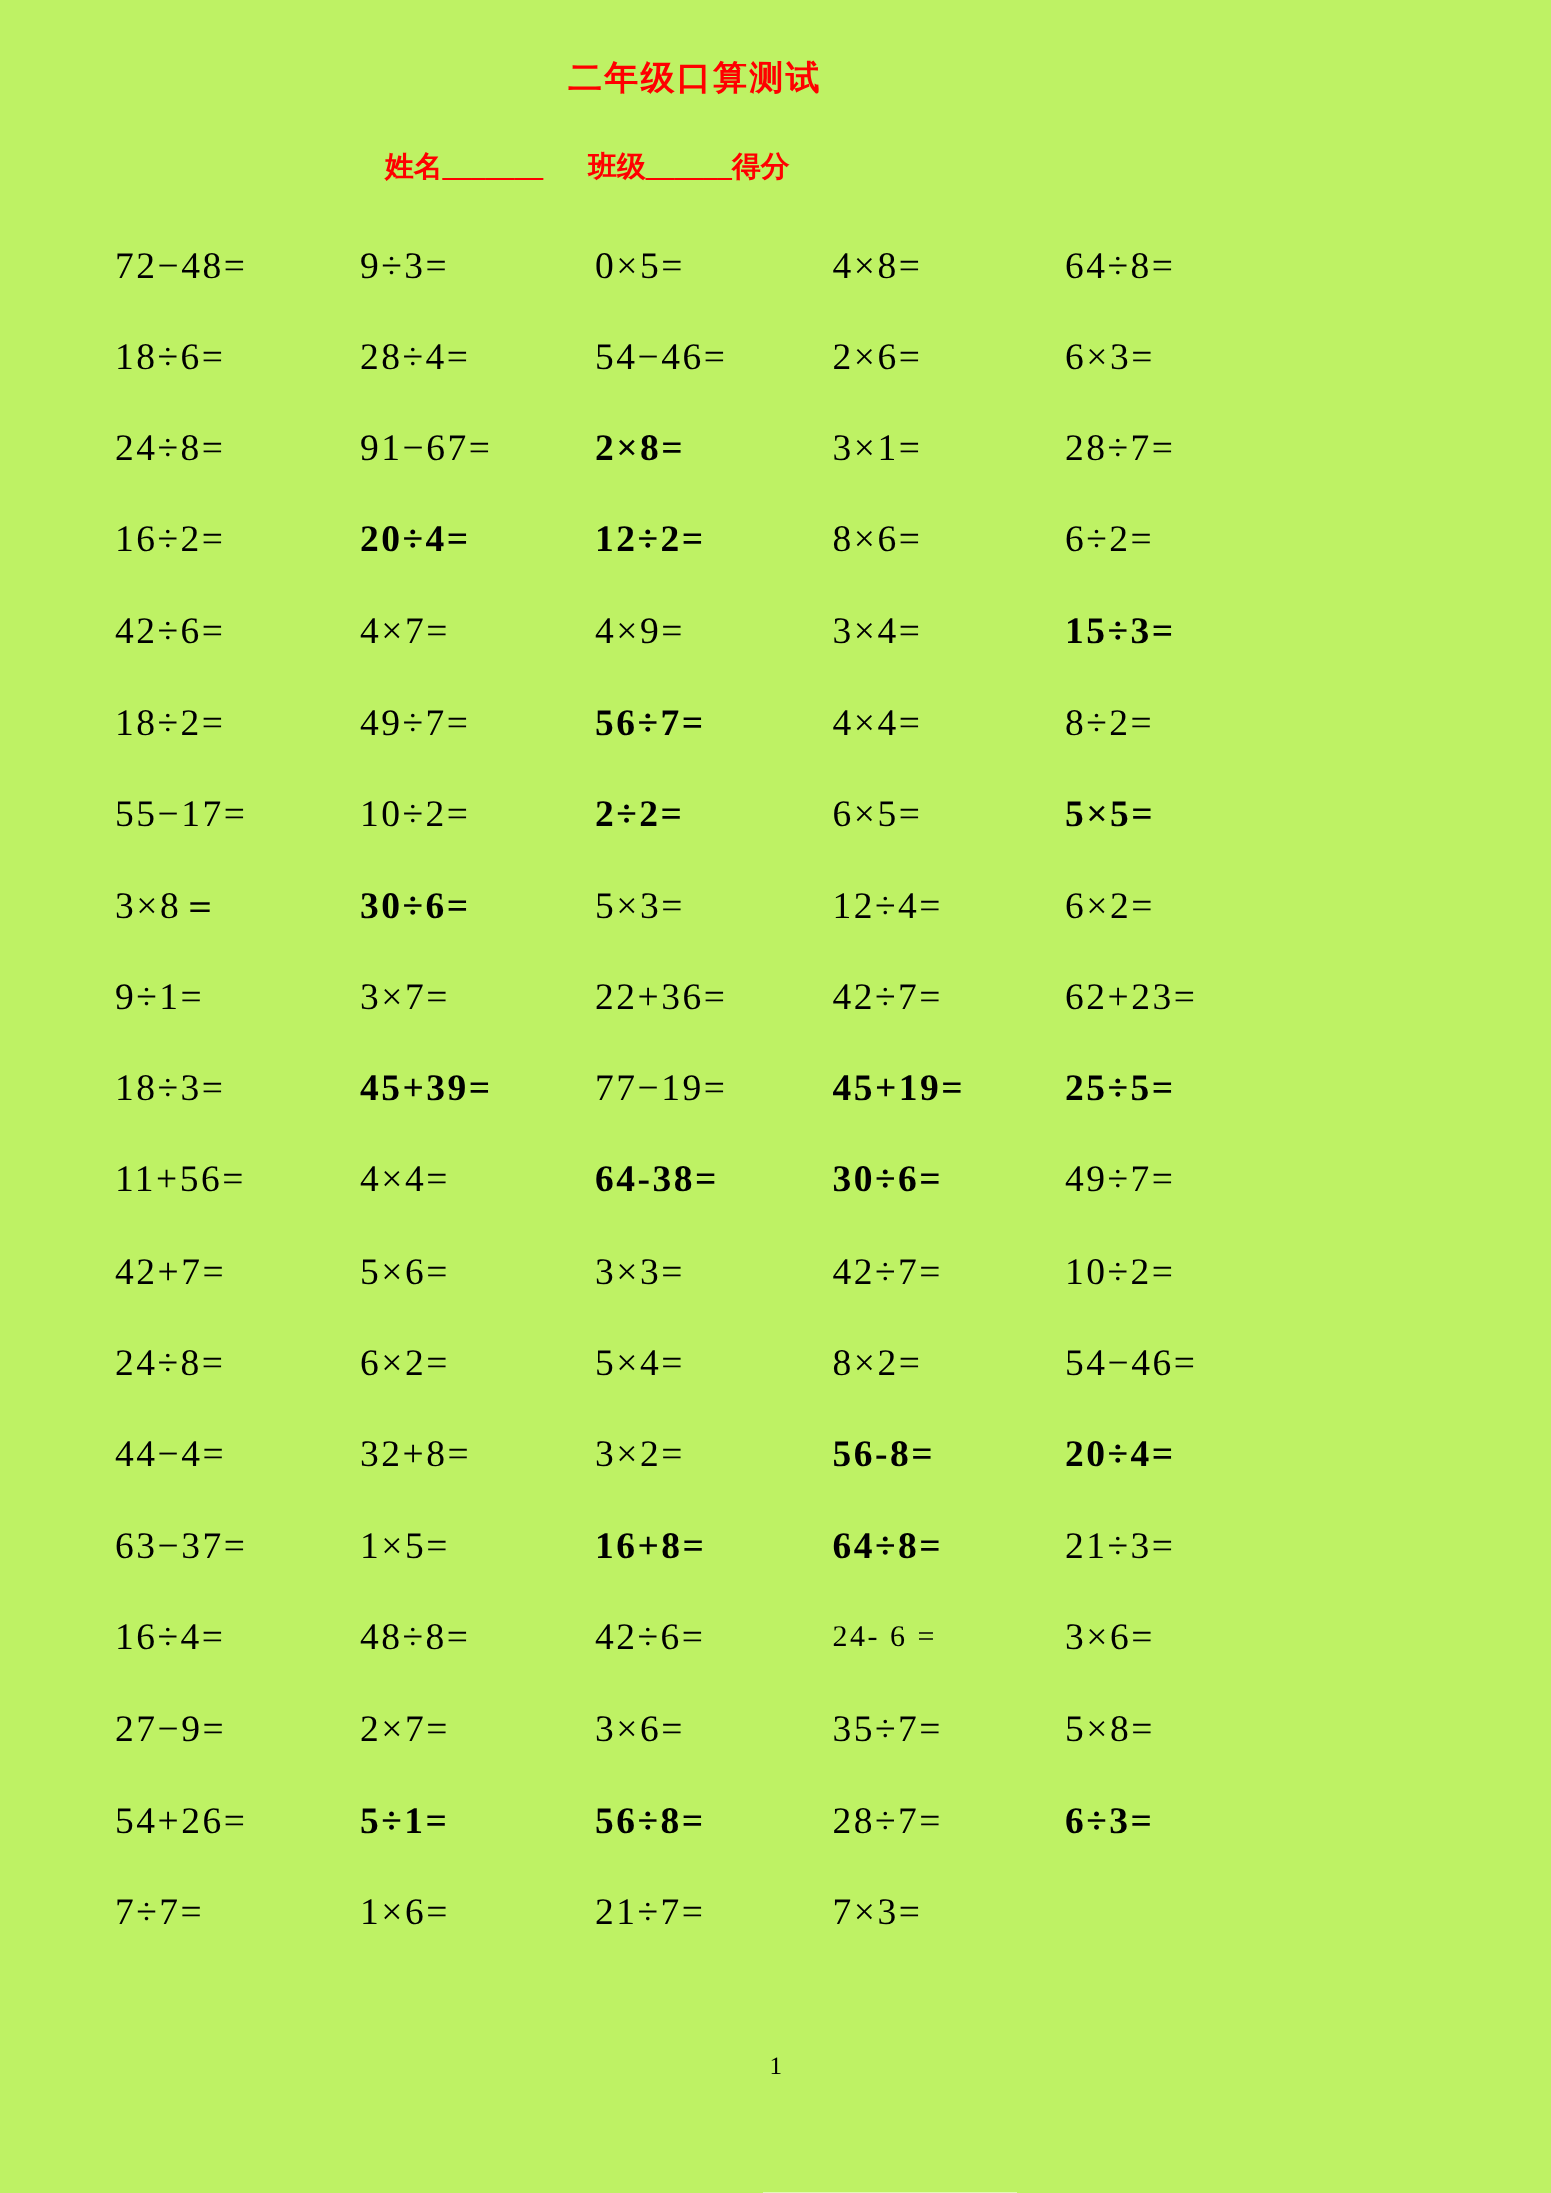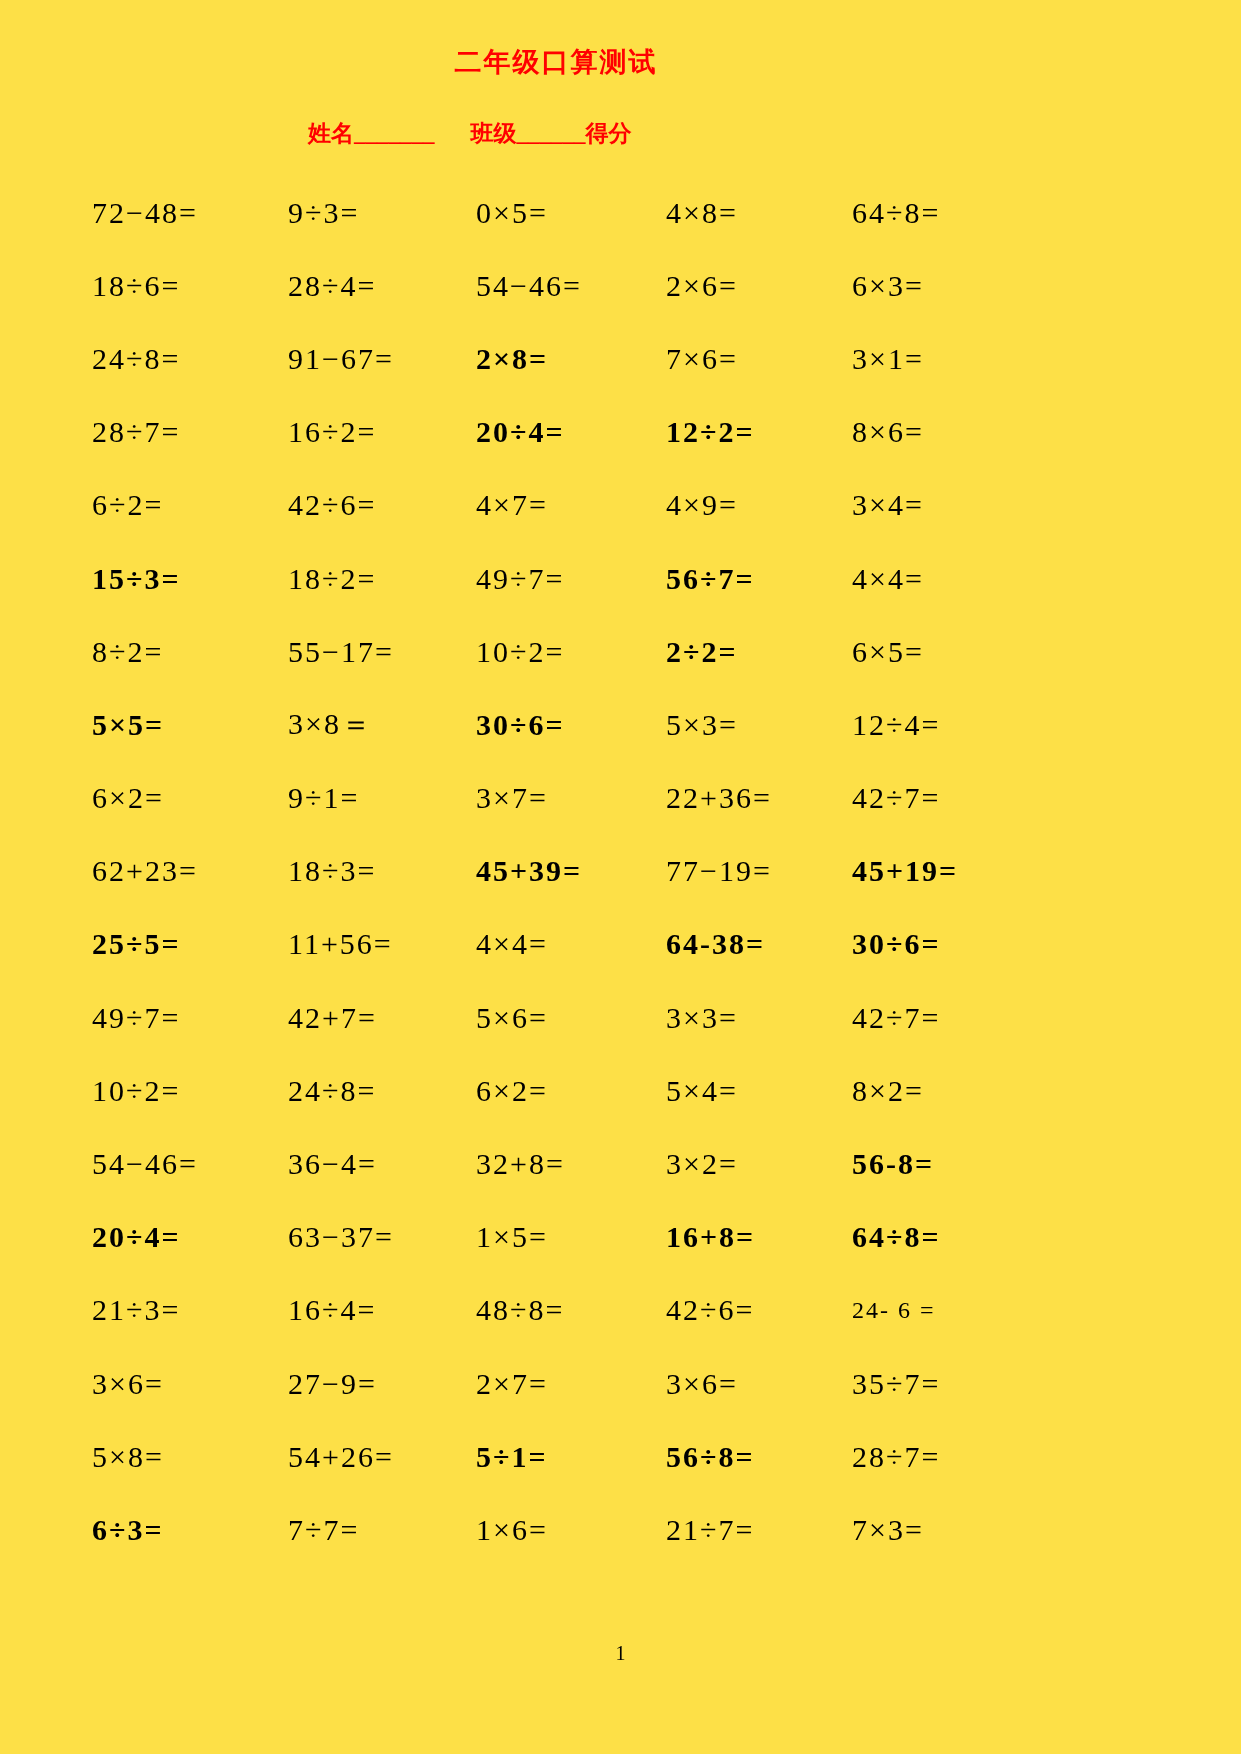--- a/index.html
+++ b/index.html
@@ -3,21 +3,21 @@
 <meta charset="utf-8">
 <style>
   * { margin: 0; padding: 0; box-sizing: border-box; }
   html, body { background: #ffffff; }
   body {
     width: 1241px; height: 1754px;
     position: relative;
     font-family: "Liberation Serif", "DejaVu Serif", serif;
     color: #000000;
   }
-  .page { position: absolute; inset: 0; background: #fde047; }
+  .page { position: absolute; inset: 0; background: #bef264; }
 
   .doc-title {
     position: absolute; top: 44px; left: 0; width: 1112px;
     text-align: center;
     font-size: 27px; font-weight: bold;
     letter-spacing: 2px;
   }
   .name-line {
     position: absolute; top: 92px; left: 285px;
     font-size: 23px; font-weight: bold;
@@ -64,21 +64,20 @@
       <div class="cell">4×8=</div>
       <div class="cell">64÷8=</div>
       <div class="cell">18÷6=</div>
       <div class="cell">28÷4=</div>
       <div class="cell">54−46=</div>
       <div class="cell">2×6=</div>
       <div class="cell">6×3=</div>
       <div class="cell">24÷8=</div>
       <div class="cell">91−67=</div>
       <div class="cell bold">2×8=</div>
-      <div class="cell">7×6=</div>
       <div class="cell">3×1=</div>
       <div class="cell">28÷7=</div>
       <div class="cell">16÷2=</div>
       <div class="cell bold">20÷4=</div>
       <div class="cell bold">12÷2=</div>
       <div class="cell">8×6=</div>
       <div class="cell">6÷2=</div>
       <div class="cell">42÷6=</div>
       <div class="cell">4×7=</div>
       <div class="cell">4×9=</div>
@@ -117,21 +116,21 @@
       <div class="cell">42+7=</div>
       <div class="cell">5×6=</div>
       <div class="cell">3×3=</div>
       <div class="cell">42÷7=</div>
       <div class="cell">10÷2=</div>
       <div class="cell">24÷8=</div>
       <div class="cell">6×2=</div>
       <div class="cell">5×4=</div>
       <div class="cell">8×2=</div>
       <div class="cell">54−46=</div>
-      <div class="cell">36−4=</div>
+      <div class="cell">44−4=</div>
       <div class="cell">32+8=</div>
       <div class="cell">3×2=</div>
       <div class="cell bold">56-8=</div>
       <div class="cell bold">20÷4=</div>
       <div class="cell">63−37=</div>
       <div class="cell">1×5=</div>
       <div class="cell bold">16+8=</div>
       <div class="cell bold">64÷8=</div>
       <div class="cell">21÷3=</div>
       <div class="cell">16÷4=</div>

